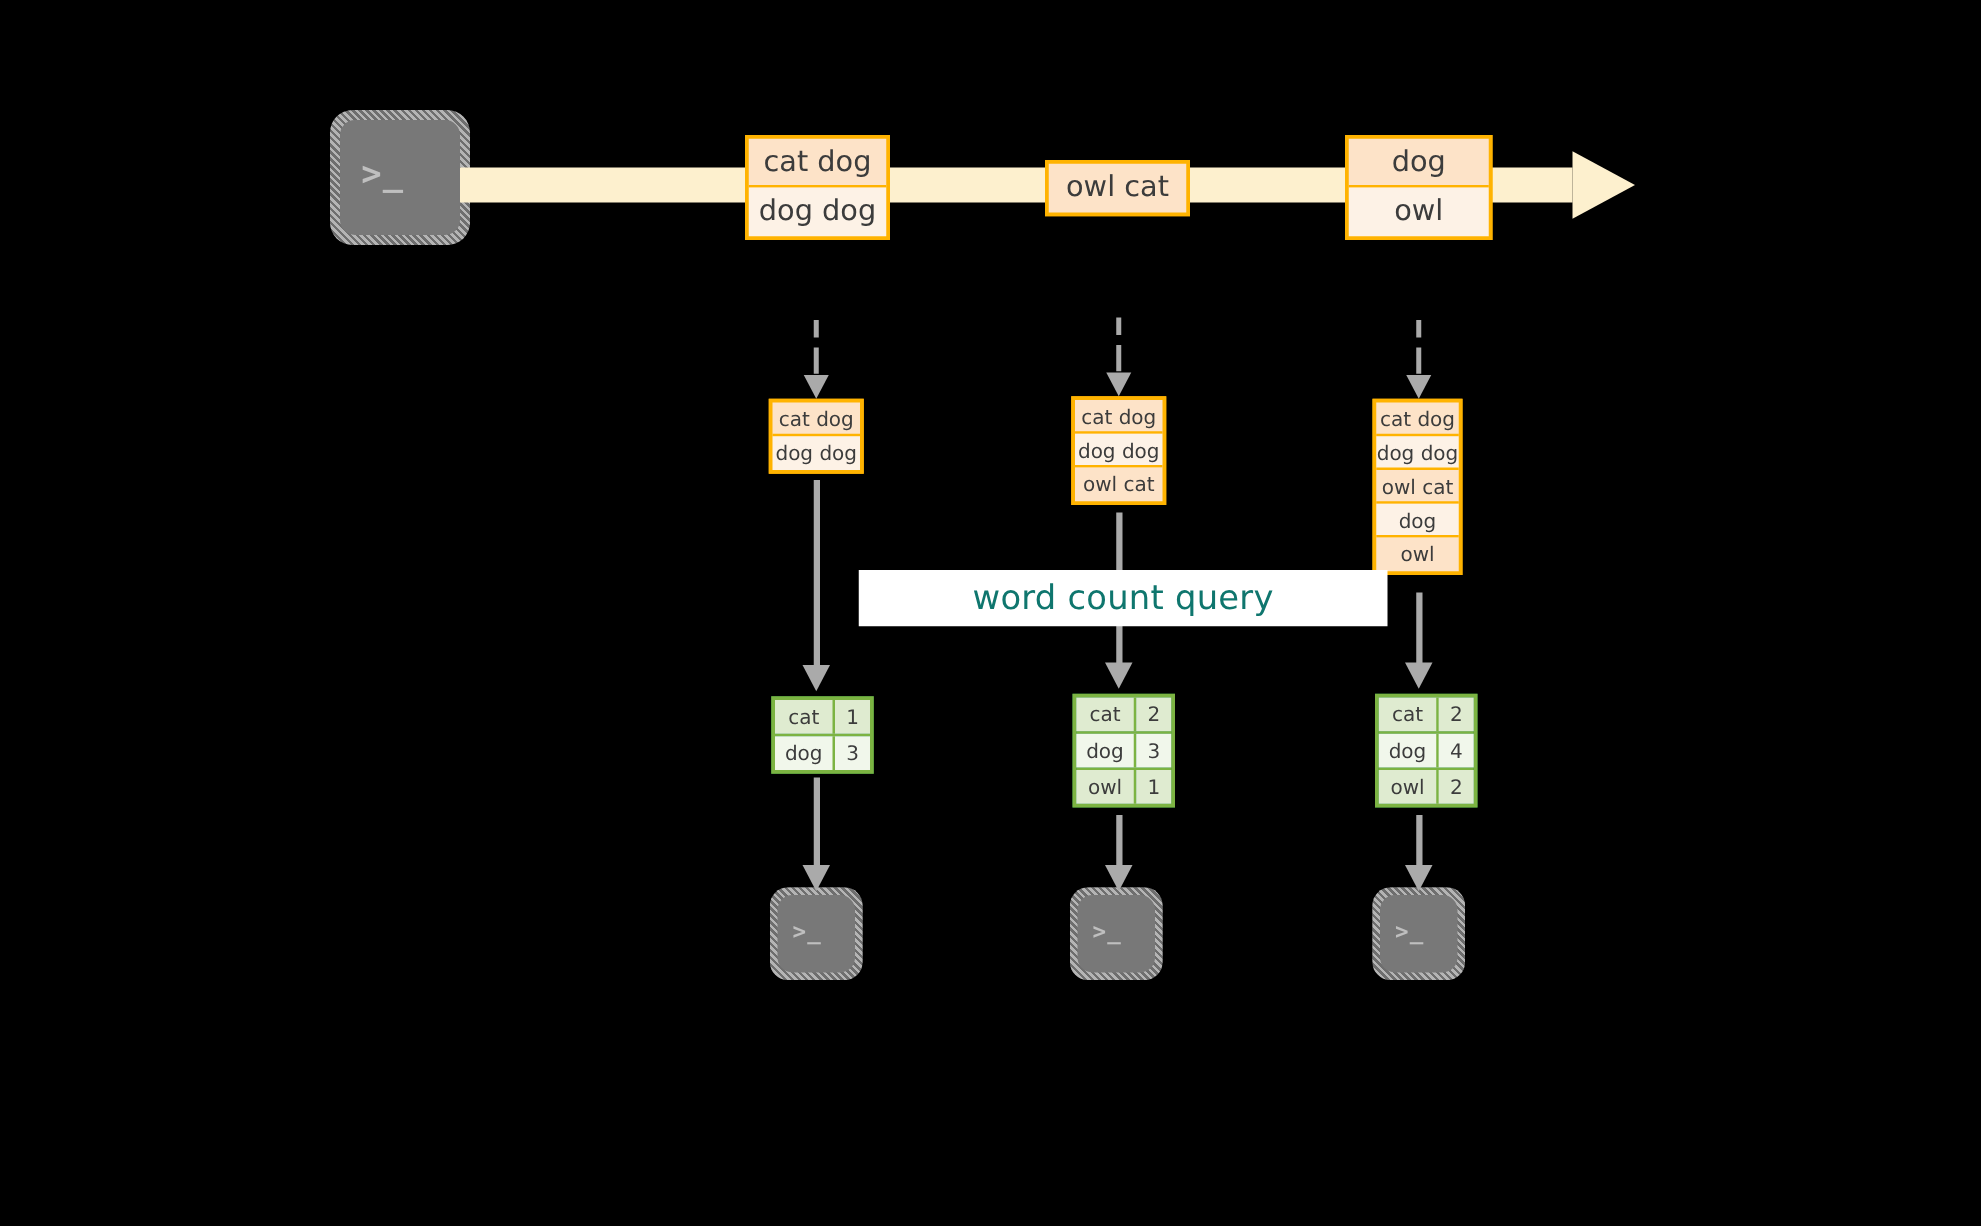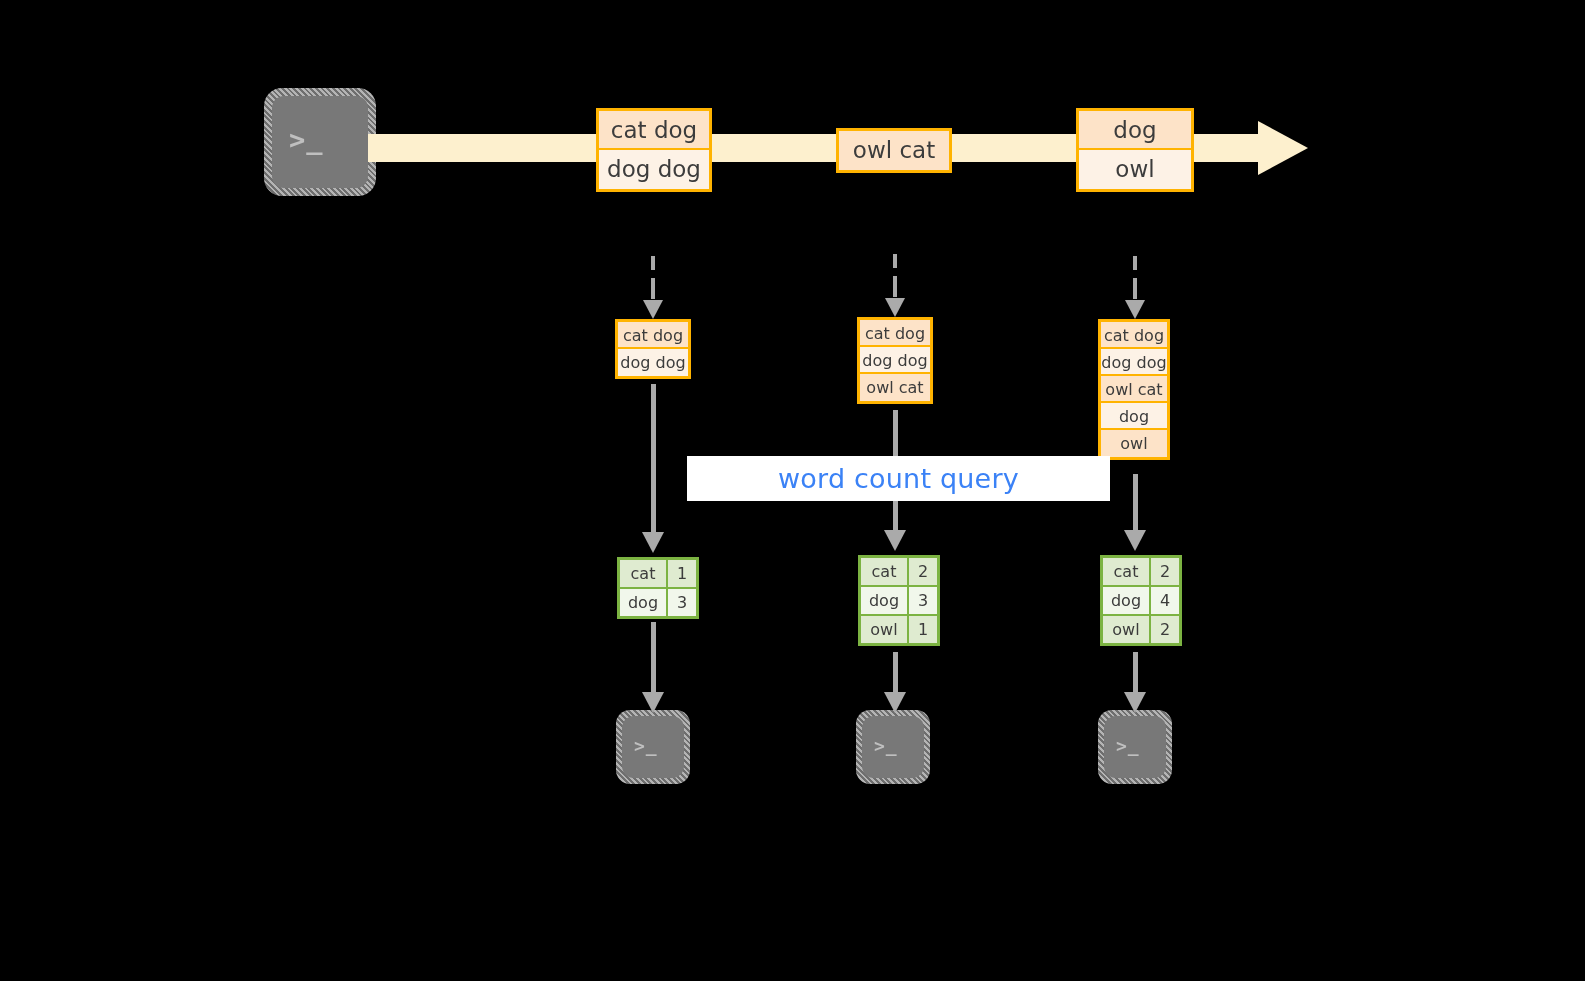--- a/index.html
+++ b/index.html
@@ -219,21 +219,21 @@
     left: 687px; top: 456px;
     width: 423px; height: 45px;
     background: #FFFFFF;
     z-index: 5;
     display: flex;
     align-items: center;
     justify-content: center;
   }
   #query-banner .label {
     font-size: 27px;
-    color: #3b82f6;
+    color: #0f766e;
     white-space: nowrap;
     letter-spacing: 0.2px;
   }
 </style>
 </head>
 <body>
 
 <div class="terminal big" id="term-source">
   <div class="hatch"></div>
   <div class="face"></div>

